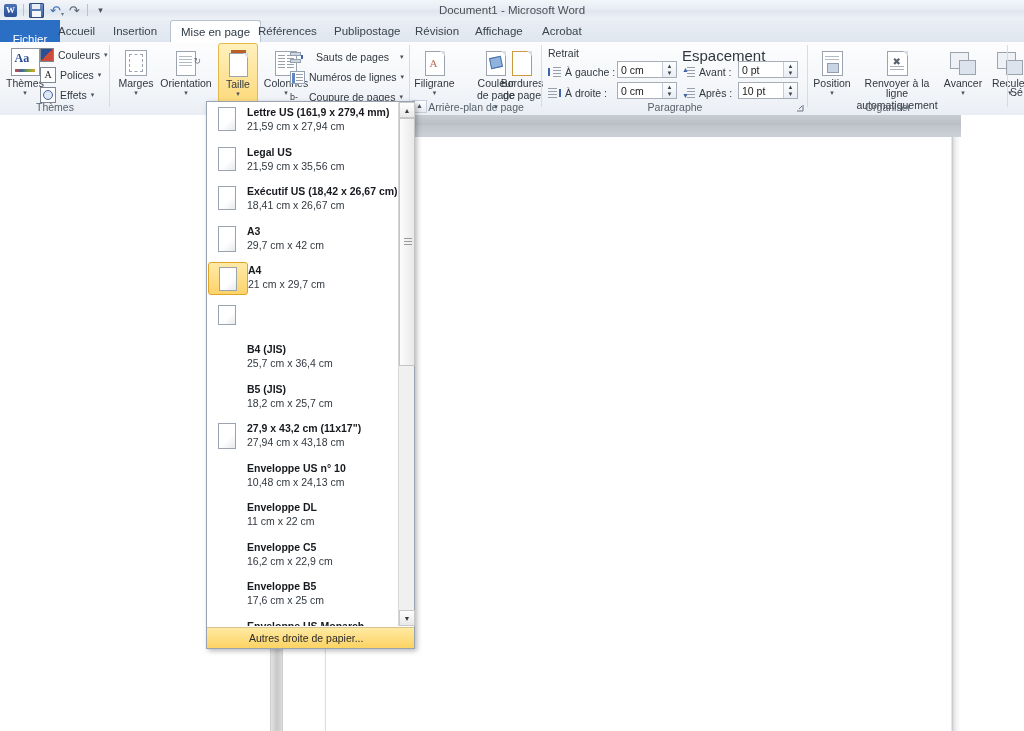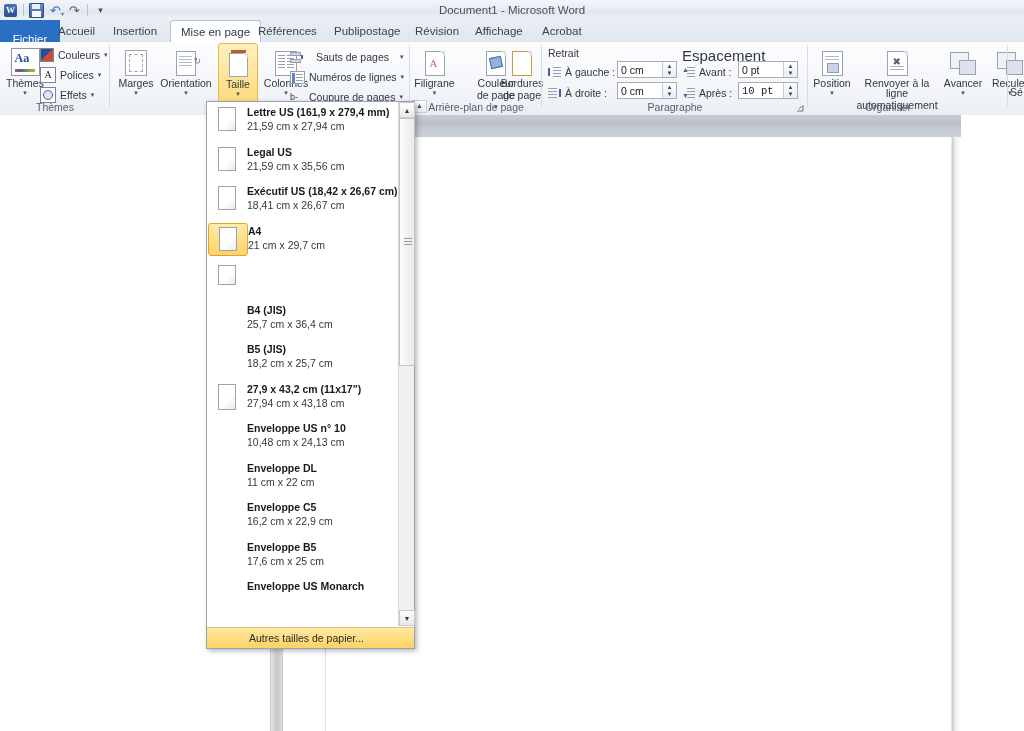--- a/index.html
+++ b/index.html
@@ -441,21 +441,21 @@
         <span style="position:absolute;left:5px;top:0;right:0;">
             <i style="display:block;height:1px;background:#97a0ab;margin-bottom:2px;"></i>
             <i style="display:block;height:1px;background:#97a0ab;margin-bottom:2px;"></i>
             <i style="display:block;height:1px;background:#97a0ab;margin-bottom:2px;"></i>
             <i style="display:block;height:1px;background:#97a0ab;"></i>
           </span>
       </span>
       <span class="lb">Après :</span>
     </div>
     <div style="position:absolute;left:196px;top:40px;width:60px;height:17px;border:1px solid #a6aeb9;background:#fff;box-sizing:border-box;">
-      <div style="padding:2px 0 0 3px;font-size:10.5px;color:#1a1a1a;font-family:Liberation Mono, monospace;">10  pt</div>
+      <div style="padding:2px 0 0 3px;font-size:10.5px;color:#1a1a1a;">10  pt</div>
       <div style="position:absolute;right:0;top:0;width:13px;height:15px;border-left:1px solid #c3ccd8;background:linear-gradient(to bottom,#fdfefe,#e9edf3);">
         <div style="font-size:6px;text-align:center;line-height:8px;color:#3c4450;">▲</div>
         <div style="font-size:6px;text-align:center;line-height:6px;color:#3c4450;">▼</div>
       </div>
     </div>
 
     <div class="grp-label" style="left:0;width:266px;">Paragraphe</div>
     <div class="dlg-launcher" style="right:3px;bottom:1px;">
       <svg width="9" height="9" viewBox="0 0 9 9">
           <path d="M1 7 h6 M7 7 V1" stroke="#6a7380" fill="none" stroke-width="1"></path>
@@ -562,20 +562,29 @@
     <div class="sz">
       <div class="thumbwrap">
           <div class="thumb"></div>
         </div>
       <div class="txt">
         <div class="nm">Exécutif US (18,42 x 26,67 cm)</div>
         <div class="dm">18,41 cm x 26,67 cm</div>
       </div>
     </div>
 
+    <div class="sz">
+      <div class="thumbwrap">
+          <div class="thumb" style="height:26px;"></div>
+        </div>
+      <div class="txt">
+        <div class="nm">A3</div>
+        <div class="dm">29,7 cm x 42 cm</div>
+      </div>
+    </div>
 
     <div class="sz sel">
       <div class="thumbwrap">
           <div class="thumb"></div>
         </div>
       <div class="txt">
         <div class="nm">A4</div>
         <div class="dm">21 cm x 29,7 cm</div>
       </div>
     </div>
@@ -660,15 +669,15 @@
       <div class="grip">
           <i></i>
           <i></i>
           <i></i>
         </div>
     </div>
     <div class="sb-arrow" style="bottom:0;">▼</div>
   </div>
 
   <div id="more-sizes">
-    <span>Autres tailles de papier...</span>
+    <span>Autres droite de papier...</span>
   </div>
 </div>
 
 </body></html>

